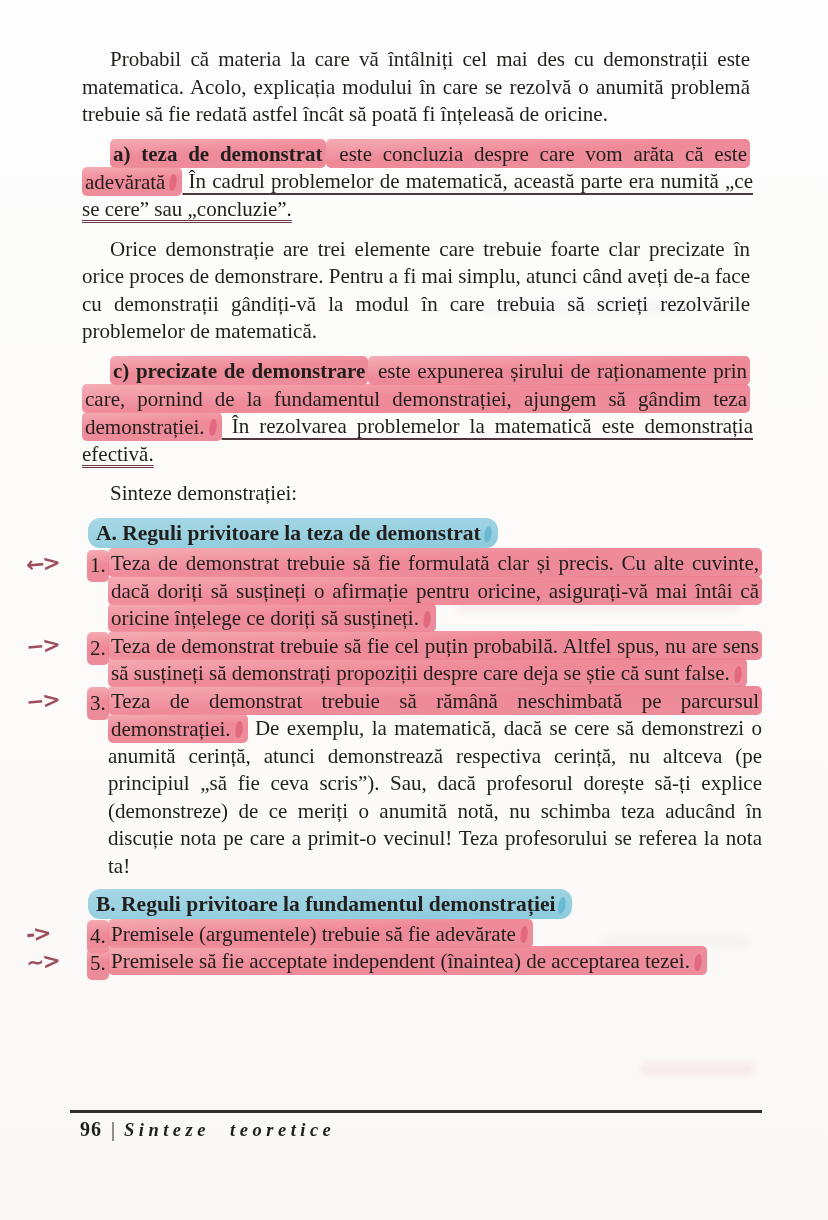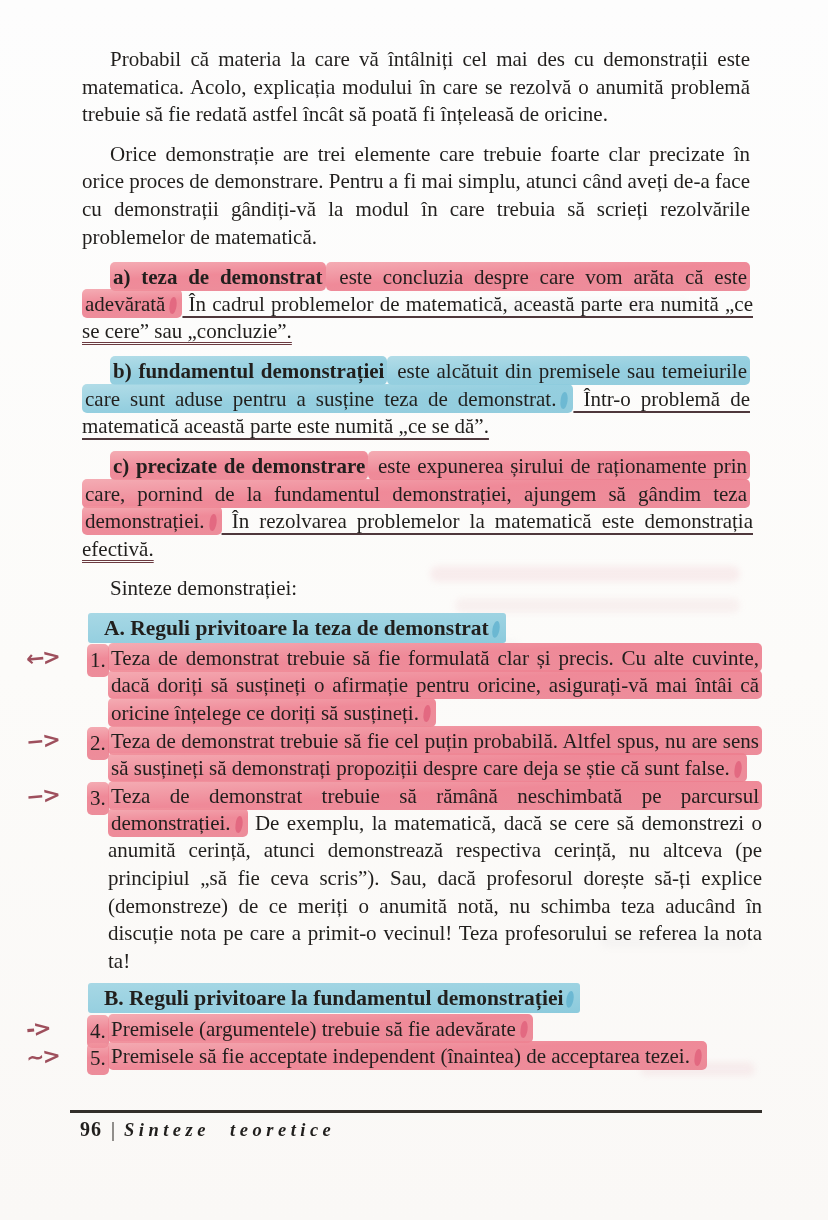--- a/index.html
+++ b/index.html
@@ -34,21 +34,21 @@
     padding:2.5px 3px;border-radius:5px;
   }
   .he::after{
     content:"";display:inline-block;width:7px;height:17px;
     margin-left:5px;margin-right:2px;background:#e0607a;opacity:.8;
     border-radius:45% 55% 50% 50%;transform:rotate(8deg) translateY(3px);
   }
   .hb.he::after, .hh::after{background:#64b4d0;}
   .hh{
     background:linear-gradient(178deg,rgba(158,212,227,.9),rgba(134,200,219,.95));
-    padding:3px 6px 3px 16px;border-radius:3px;
+    padding:3px 6px 3px 8px;border-radius:12px;
     -webkit-box-decoration-break:clone;box-decoration-break:clone;
   }
   .hh::after{
     content:"";display:inline-block;width:7px;height:17px;
     margin-left:4px;opacity:.85;border-radius:50%;
     transform:rotate(10deg) translateY(3px);
   }
   .u1{text-decoration:underline;text-decoration-thickness:1.8px;text-underline-offset:4.5px;text-decoration-color:#4f383c;}
   .u2{text-decoration:underline double;text-decoration-thickness:1.3px;text-underline-offset:3.5px;text-decoration-color:#6b3a40;}
   .one-line{white-space:nowrap;}
@@ -70,23 +70,22 @@
 
 <div class="smudge s1"></div>
 <div class="smudge s2"></div>
 <div class="smudge s3"></div>
 <div class="smudge s4"></div>
 <div class="smudge s5"></div>
 <div class="smudge s6"></div>
 
 <div id="content">
     <p class="p-blk"><span class="">Probabil că materia la care vă întâlniți cel mai des cu demonstrații este matematica. Acolo, explicația modului în care se rezolvă o anumită problemă trebuie să fie redată astfel încât să poată fi înțeleasă de oricine.</span></p>
+    <p class="p-blk"><span class="sb hp">a) teza de demonstrat</span><span class="hp he"> este concluzia despre care vom arăta că este adevărată</span><span class="u1"> În cadrul problemelor de matematică, această parte era numită „ce </span><span class="u2">se cere” sau „concluzie”.</span></p>
     <p class="p-blk"><span class="">Orice demonstrație are trei elemente care trebuie foarte clar precizate în orice proces de demonstrare. Pentru a fi mai simplu, atunci când aveți de-a face cu demonstrații gândiți-vă la modul în care trebuia să scrieți rezolvările problemelor de matematică.</span></p>
-    <p class="p-blk"><span class="sb hp">a) teza de demonstrat</span><span class="hp he"> este concluzia despre care vom arăta că este adevărată</span><span class="u1"> În cadrul problemelor de matematică, această parte era numită „ce </span><span class="u2">se cere” sau „concluzie”.</span></p>
-    <p class="p-blk"><span class="sb hb">b) fundamentul demonstrației</span><span class="hb he"> este alcătuit din premisele sau temeiurile care sunt aduse pentru a susține teza de demonstrat.</span><span class="u1"> Într-o problemă de matematică această parte este numită „ce se dă”.</span></p>
     <p class="p-blk"><span class="sb hp">c) precizate de demonstrare</span><span class="hp he"> este expunerea șirului de raționamente prin care, pornind de la fundamentul demonstrației, ajungem să gândim teza demonstrației.</span><span class="u1"> În rezolvarea problemelor la matematică este demonstrația </span><span class="u2">efectivă.</span></p>
     <p class="p-blk"><span class="">Sinteze demonstrației:</span></p>
     <p class="h-blk"><span class="hh">A. Reguli privitoare la teza de demonstrat</span></p>
     <div class="li-blk"><span class="mark">←&gt;</span><span class="num hp">1.</span><span class="hp he">Teza de demonstrat trebuie să fie formulată clar și precis. Cu alte cuvinte, dacă doriți să susțineți o afirmație pentru oricine, asigurați-vă mai întâi că oricine înțelege ce doriți să susțineți.</span></div>
     <div class="li-blk"><span class="mark">−&gt;</span><span class="num hp">2.</span><span class="hp he">Teza de demonstrat trebuie să fie cel puțin probabilă. Altfel spus, nu are sens să susțineți să demonstrați propoziții despre care deja se știe că sunt false.</span></div>
     <div class="li-blk"><span class="mark">−&gt;</span><span class="num hp">3.</span><span class="hp he">Teza de demonstrat trebuie să rămână neschimbată pe parcursul demonstrației.</span><span class=""> De exemplu, la matematică, dacă se cere să demonstrezi o anumită cerință, atunci demonstrează respectiva cerință, nu altceva (pe principiul „să fie ceva scris”). Sau, dacă profesorul dorește să-ți explice (demonstreze) de ce meriți o anumită notă, nu schimba teza aducând în discuție nota pe care a primit-o vecinul! Teza profesorului se referea la nota ta!</span></div>
     <p class="h-blk"><span class="hh">B. Reguli privitoare la fundamentul demonstrației</span></p>
     <div class="li-blk one-line"><span class="mark">-&gt;</span><span class="num hp">4.</span><span class="hp he">Premisele (argumentele) trebuie să fie adevărate</span></div>
     <div class="li-blk one-line"><span class="mark">~&gt;</span><span class="num hp">5.</span><span class="hp he">Premisele să fie acceptate independent (înaintea) de acceptarea tezei.</span></div>
   </div>

